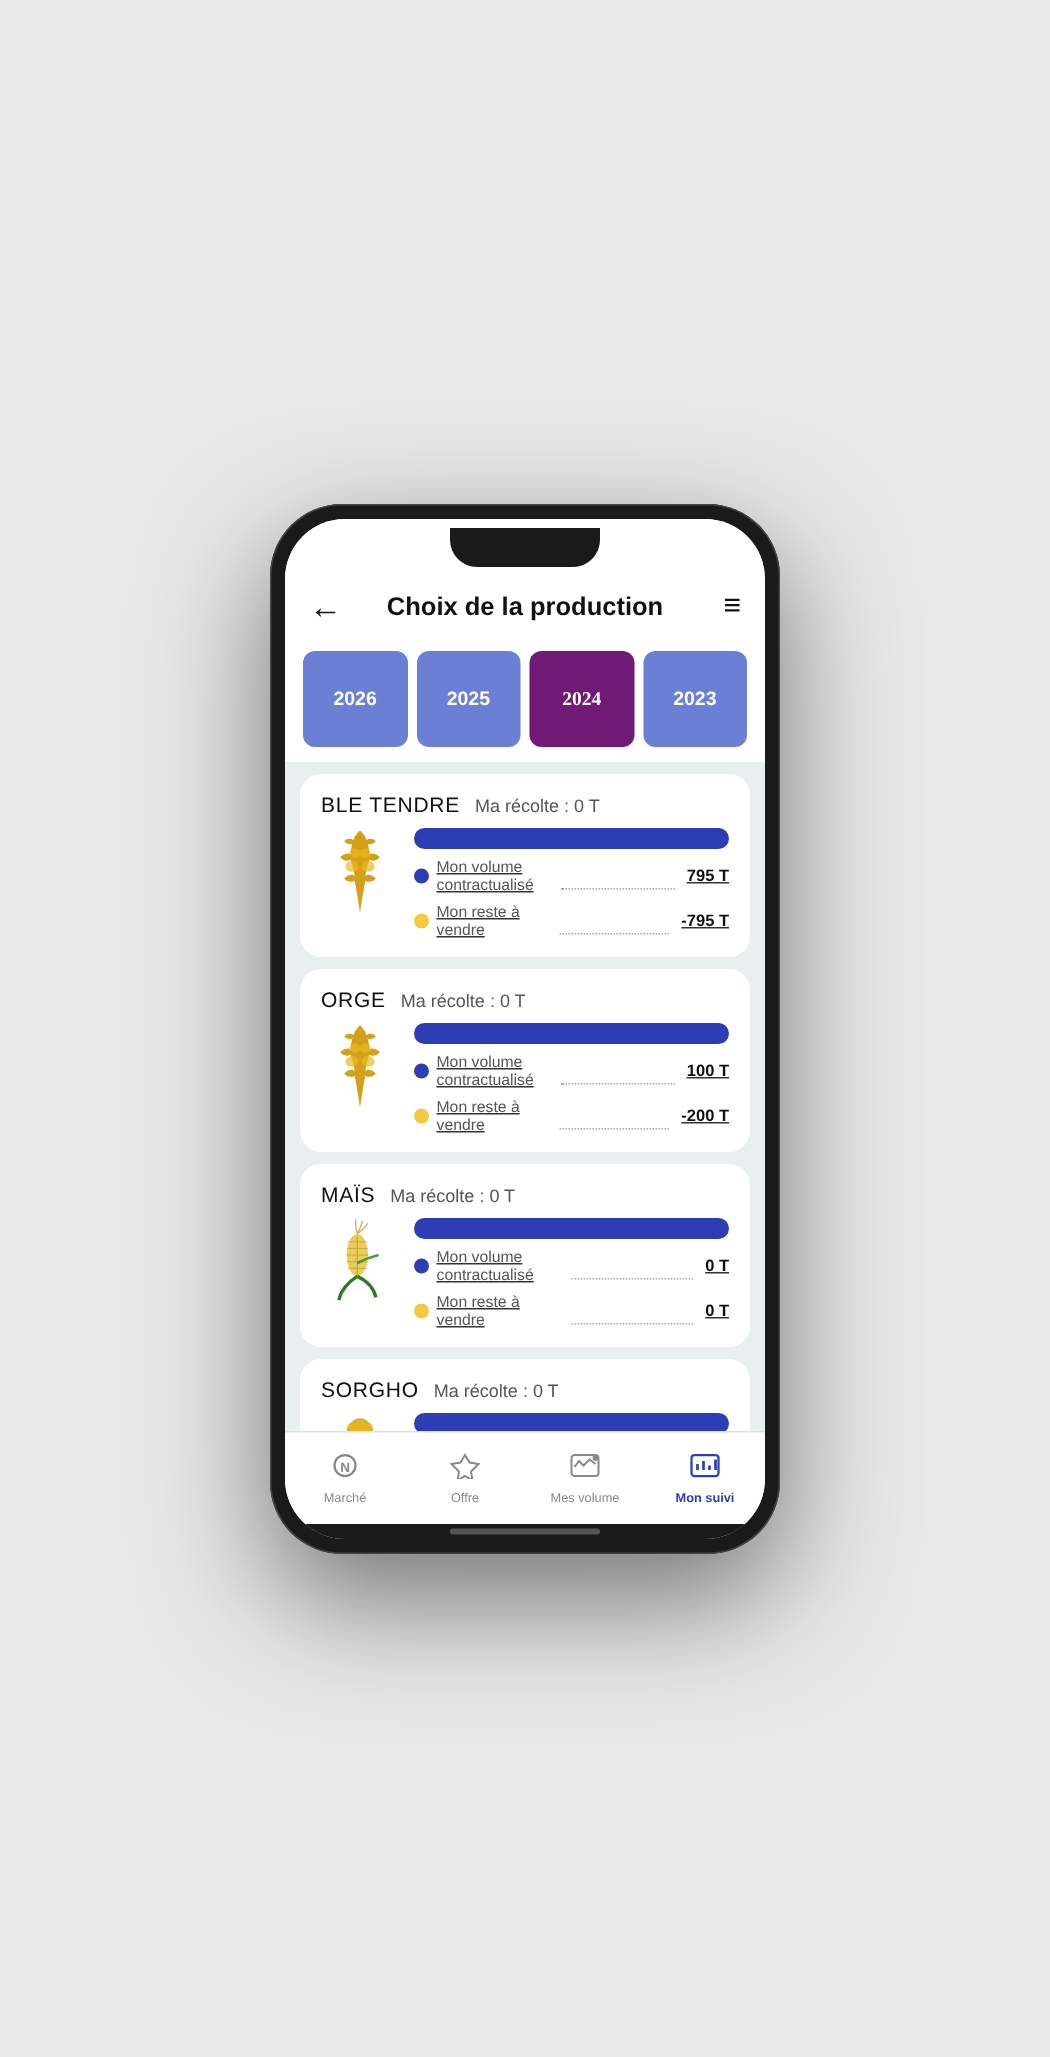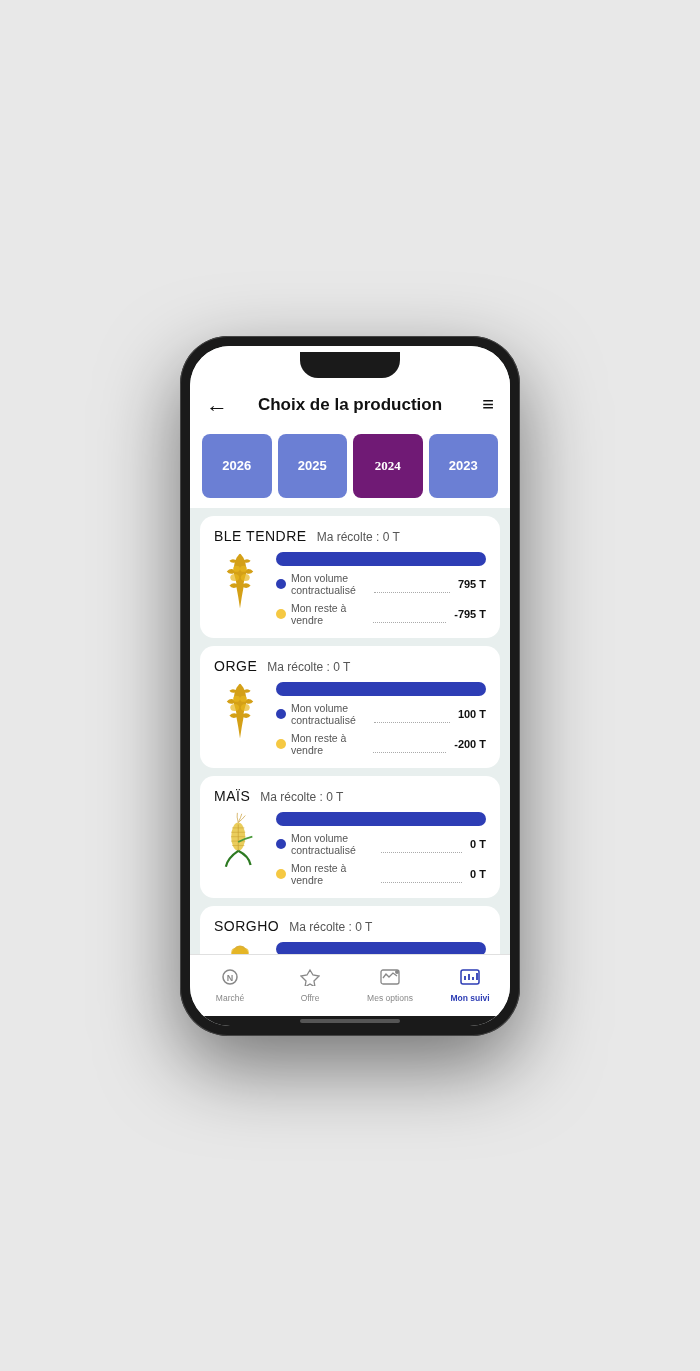--- a/index.html
+++ b/index.html
@@ -154,20 +154,21 @@
       border-radius: 10px;
       height: 14px;
       width: 100%;
     }
     .stat-row {
       display: flex;
       align-items: center;
       gap: 5px;
       font-size: 11px;
       color: #333;
+      text-decoration: underline;
     }
     .dot {
       width: 10px;
       height: 10px;
       border-radius: 50%;
       flex-shrink: 0;
     }
     .dot-blue { background: #2d3db5; }
     .dot-yellow { background: #f5c842; }
     .stat-label { flex: 1; color: #555; font-size: 10.5px; }
@@ -409,21 +410,21 @@
         <span class="nav-label">Offre</span>
       </div>
       <div class="nav-item">
         <div class="nav-icon">
           <svg width="20" height="18" viewBox="0 0 20 18" fill="none">
             <rect x="1" y="2" width="18" height="14" rx="2" fill="none" stroke="#888" stroke-width="1.3"></rect>
             <polyline points="3,10 6,6 9,9 13,5 17,8" stroke="#888" stroke-width="1.3" fill="none"></polyline>
             <circle cx="17" cy="4" r="2" fill="#888"></circle>
           </svg>
         </div>
-        <span class="nav-label">Mes options</span>
+        <span class="nav-label">Mes volume</span>
       </div>
       <div class="nav-item active">
         <div class="nav-icon">
           <svg width="20" height="18" viewBox="0 0 20 18" fill="none">
             <rect x="1" y="2" width="18" height="14" rx="2" fill="none" stroke="#2d3db5" stroke-width="1.5"></rect>
             <line x1="5" y1="12" x2="5" y2="8" stroke="#2d3db5" stroke-width="1.8"></line>
             <line x1="9" y1="12" x2="9" y2="6" stroke="#2d3db5" stroke-width="1.8"></line>
             <line x1="13" y1="12" x2="13" y2="9" stroke="#2d3db5" stroke-width="1.8"></line>
             <line x1="17" y1="12" x2="17" y2="5" stroke="#2d3db5" stroke-width="1.8"></line>
           </svg>

